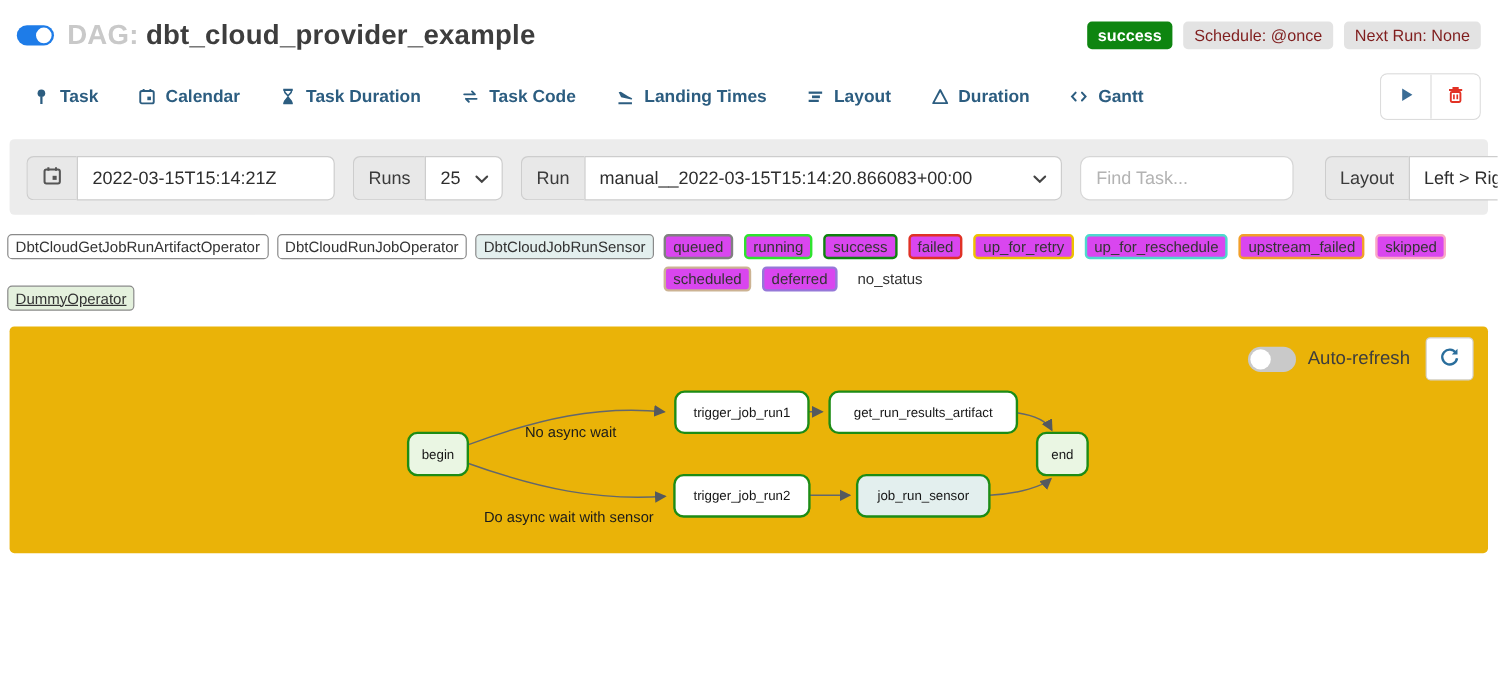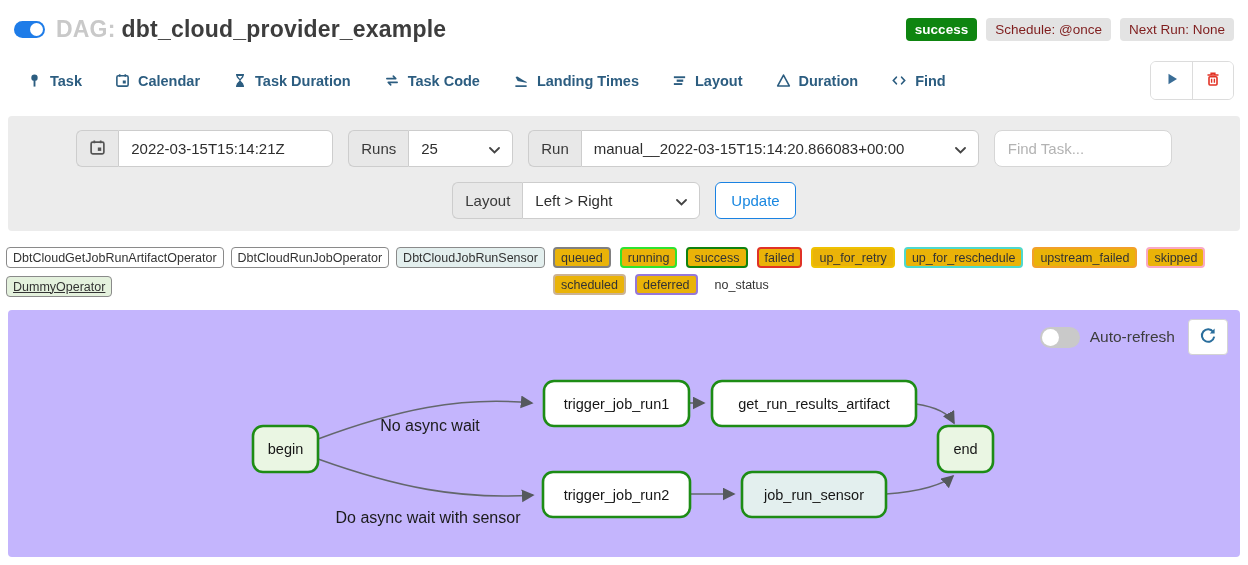--- a/index.html
+++ b/index.html
@@ -30,52 +30,52 @@
   .tab svg { display:block; }
   .btn-group { margin-left:auto; display:flex; border:1px solid #dcdcdc; border-radius:6px;
     overflow:hidden; background:#fff; }
   .btn-group button { width:41px; height:37px; display:flex; align-items:center;
     justify-content:center; background:#fff; border:none; border-left:1px solid #dcdcdc;
     cursor:pointer; }
   .btn-group button:first-child { border-left:none; }
 
   
   .filter-panel { margin:16px 8px 0; background:#ececec; border-radius:4px;
-    padding:14px 14px 12px; display:flex; flex-direction:column; gap:15px;align-items:center; }
+    padding:14px 14px 12px; display:flex; gap:26px; }
   .filter-row { display:flex; align-items:center; gap:15px; }
   .input-group { display:flex; align-items:stretch; height:37px; }
   .addon { background:#e8e8e8; border:1px solid #cdcdcd; border-right:none;
     display:flex; align-items:center; padding:0 12px; font-size:15px; color:#3a3a3a;
     border-radius:6px 0 0 6px; }
   .control { background:#fff; border:1px solid #cdcdcd; display:flex; align-items:center;
     padding:0 12px; font-size:15px; color:#2e2e2e; border-radius:0 6px 6px 0; gap:12px; }
   input.control { outline:none; }
   .select { cursor:pointer; justify-content:space-between; }
   .chev { color:#444; flex:0 0 auto; }
   .find-task { margin-left:auto; width:178px; height:37px; border:1px solid #d6d6d6;
     border-radius:8px; padding:0 13px; font-size:15px; color:#2e2e2e; outline:none; }
   .find-task::placeholder { color:#b3b3b3; }
   .update-btn { height:37px; padding:0 15px; background:#fff; border:1.5px solid #1a82e2;
     color:#1987e0; font-size:15px; border-radius:6px; cursor:pointer;
     font-family:"Liberation Sans",sans-serif; }
 
   
   .legend { display:flex; padding:16px 6px 0; font-size:12.5px; }
-  .legend-operators { width:547px; display:flex; flex-wrap:wrap; gap:8px 7px;
+  .legend-operators { width:547px; display:flex; flex-wrap:wrap; gap:22px 7px;
     align-content:flex-start; }
   .legend-statuses { flex:1; display:flex; flex-wrap:wrap; gap:6px 9px;
     align-content:flex-start; }
   .op-badge { border:1px solid #8a8a8a; border-radius:4px; padding:2.5px 6px; color:#333;
     white-space:nowrap; }
   .st-badge { border:2px solid #808080; border-radius:4px; padding:1.5px 6px; color:#333;
-    background:#eab308; white-space:nowrap; }
+    background:#d946ef; white-space:nowrap; }
   .st-badge.borderless { border-color:transparent; background:transparent; }
 
   
-  .graph-panel { margin:13px 8px 0; background:#c4b5fd; border-radius:4px; height:247px;
+  .graph-panel { margin:13px 8px 0; background:#eab308; border-radius:4px; height:189px;
     position:relative; }
   .autorefresh { position:absolute; top:9px; right:12px; display:flex; align-items:center;
     gap:10px; z-index:2; }
   .ar-toggle { width:40px; height:21px; background:#c9c9c9; border-radius:11px;
     position:relative; cursor:pointer; }
   .ar-knob { position:absolute; left:2px; top:2px; width:17px; height:17px;
     background:#fff; border-radius:50%; }
   .ar-label { font-size:15.5px; color:#3d3d3d; }
   .refresh-btn { width:40px; height:36px; background:#fff; border:1px solid #d3d3d3;
     border-radius:4px; display:flex; align-items:center; justify-content:center;
@@ -167,21 +167,21 @@
         </svg>
       </span>
     <span>Duration</span>
   </div>
   <div class="tab">
     <span>
         <svg width="16" height="15" viewBox="0 0 16 16">
           <path d="M5.2 4.5 L2 8 L5.2 11.5 M10.8 4.5 L14 8 L10.8 11.5" fill="none" stroke="currentColor" stroke-width="1.8" stroke-linecap="round"></path>
         </svg>
       </span>
-    <span>Find</span>
+    <span>Gantt</span>
   </div>
   <div class="btn-group">
     <button title="">
       <span><svg width="16" height="16" viewBox="0 0 16 16">
             <path d="M4.5 2.8 L13 8 L4.5 13.2 Z" fill="#3a6d96"></path>
           </svg></span>
     </button>
     <button title="">
       <span><svg width="16" height="16" viewBox="0 0 16 16">
             <path d="M2.5 4 H13.5" stroke="#e23225" stroke-width="1.6"></path>
@@ -200,21 +200,21 @@
           <span><svg width="17" height="17" viewBox="0 0 16 16">
               <rect x="2" y="3" width="12" height="11" rx="1.5" fill="none" stroke="#555" stroke-width="1.6"></rect>
               <path d="M5 1.3 V4 M11 1.3 V4" stroke="#555" stroke-width="1.6"></path>
               <rect x="8.3" y="8" width="3.2" height="3.2" fill="#555"></rect>
             </svg></span>
         </span>
       <input class="control" style="width: 215px;" value="2022-03-15T15:14:21Z">
     </div>
     <div class="input-group">
       <span class="addon">Runs</span>
-      <span class="control select" style="width:105px">
+      <span class="control select" style="width:65px">
         <span>25</span>
         <span class="chev"><svg width="11" height="7" viewBox="0 0 11 7">
               <path d="M1 1 L5.5 5.5 L10 1" fill="none" stroke="#444" stroke-width="1.8" stroke-linecap="round"></path>
             </svg></span>
       </span>
     </div>
     <div class="input-group">
       <span class="addon">Run</span>
       <span class="control select" style="width:398px">
         <span>manual__2022-03-15T15:14:20.866083+00:00</span>

